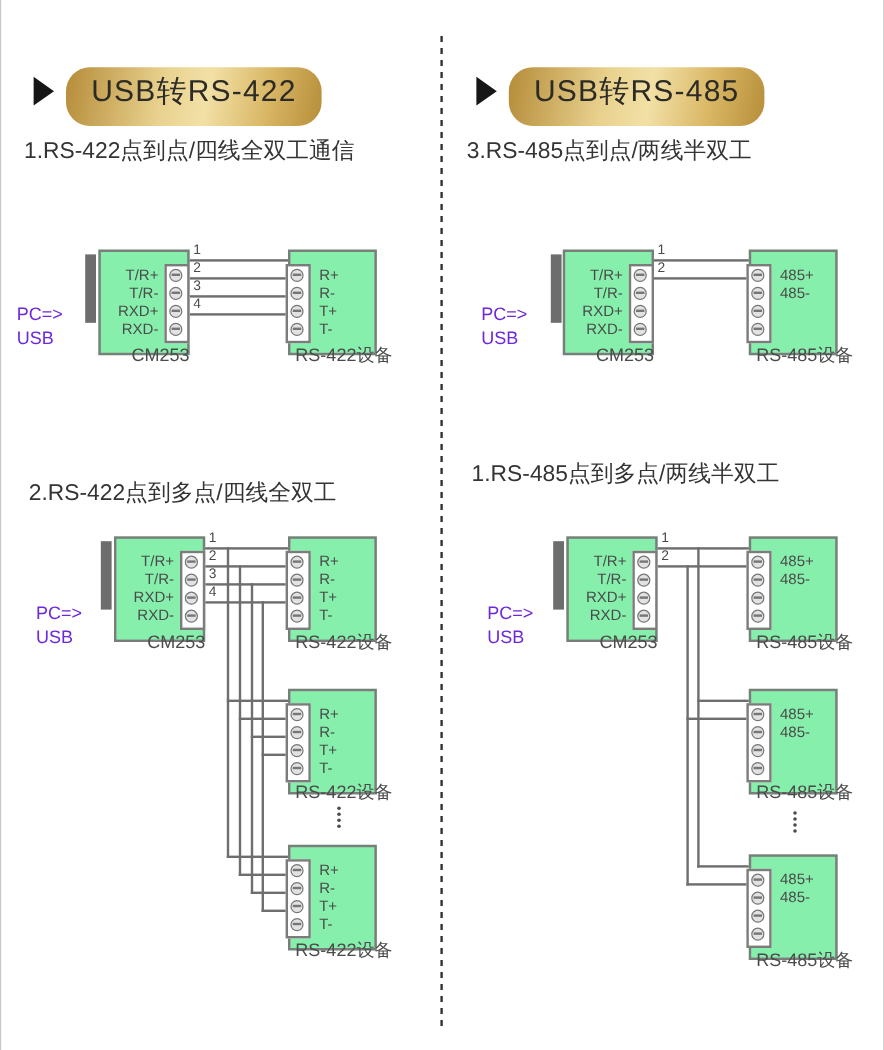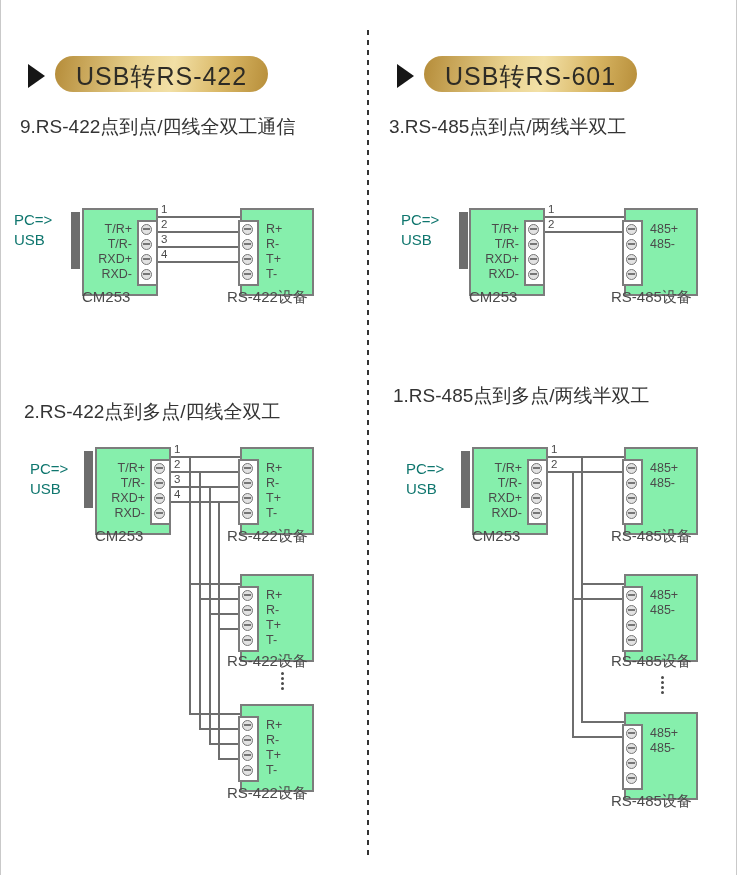--- a/index.html
+++ b/index.html
@@ -6,54 +6,54 @@
   body{
     width:737px;height:875px;position:relative;background:#ffffff;overflow:hidden;
     font-family:"Liberation Sans","DejaVu Sans",sans-serif;
     -webkit-font-smoothing:antialiased;
   }
   .edge{position:absolute;top:0;width:1px;height:875px;background:#c9c9c9;}
   .divider{position:absolute;left:367px;top:30px;width:2px;height:826px;
     background:repeating-linear-gradient(to bottom,#333 0 5px,transparent 5px 10px);}
   .tri{position:absolute;width:0;height:0;border-top:12px solid transparent;
     border-bottom:12px solid transparent;border-left:17px solid #161616;}
-  .pill{position:absolute;height:36px;line-height:40px;border-radius:20px;padding:0 21px;
+  .pill{position:absolute;height:49px;line-height:40px;border-radius:20px;padding:0 21px;
     font-size:25px;letter-spacing:1px;color:#2d2b25;white-space:nowrap;
     background:linear-gradient(100deg,#b58c39 0%,#e9d28f 38%,#f2e0a6 55%,#d9b765 78%,#b78e3a 100%);}
   .sec-title{position:absolute;font-size:19px;color:#343434;line-height:25px;white-space:nowrap;}
-  .pc{position:absolute;color:#0f766e;}
+  .pc{position:absolute;color:#6d28d9;margin-top:43px;}
   .pc div{font-size:15px;line-height:20px;}
   .plug{position:absolute;width:9px;height:57px;background:#6d6d6d;}
   .box{position:absolute;border:2px solid #7c7c7c;background:#86efac;box-sizing:border-box;margin-top:12px;}
   .strip{position:absolute;top:10px;width:21px;height:66px;border:2px solid #7c7c7c;
     background:#fff;box-sizing:border-box;}
   .screw{position:absolute;left:2px;width:11px;height:11px;border:1px solid #767676;
     border-radius:50%;background:#e2e2e2;box-sizing:border-box;}
   .screw::after{content:"";position:absolute;left:1px;right:1px;top:3px;height:2px;background:#767676;}
   .s1{top:2px}.s2{top:17px}.s3{top:32px}.s4{top:47px}
   .apins{position:absolute;left:2px;top:12px;width:46px;text-align:right;}
   .apins div,.dpins div{height:15px;line-height:15px;font-size:12.5px;color:#4b4b4b;white-space:nowrap;}
   .dpins{position:absolute;left:24px;top:12px;text-align:left;}
   .hwire{position:absolute;height:2px;background:#6e6e6e;}
   .vwire{position:absolute;width:2px;background:#6e6e6e;}
   .num{position:absolute;font-size:11.5px;line-height:13px;color:#4b4b4b;}
-  .caption{position:absolute;font-size:15px;line-height:18px;color:#4b4b4b;text-align:left;white-space:nowrap;}
+  .caption{position:absolute;font-size:15px;line-height:18px;color:#4b4b4b;text-align:right;white-space:nowrap;}
   .dots{position:absolute;width:6px;}
   .dots span{display:block;width:3px;height:3px;border-radius:50%;background:#4b4b4b;margin:0 auto 2px auto;}
 </style>
 </head>
 <body>
 
 <div class="edge" style="left:0"></div>
 <div class="edge" style="left:736px"></div>
 <div class="divider"></div>
 
 <div class="tri" style="left:28px;top:64px"></div>
 <div class="pill" style="left:55px;top:56px">USB转RS-422</div>
-<div class="sec-title" style="left:20px;top:114px">9.RS-422点到点/四线全双工通信</div>
+<div class="sec-title" style="left:20px;top:114px">1.RS-422点到点/四线全双工通信</div>
 
 <div class="hwire" style="left:157px;top:216px;width:86px"></div>
 <div class="hwire" style="left:157px;top:231px;width:86px"></div>
 <div class="hwire" style="left:157px;top:246px;width:86px"></div>
 <div class="hwire" style="left:157px;top:261px;width:86px"></div>
 <div class="num" style="left:161px;top:203px">1</div>
 <div class="num" style="left:161px;top:218px">2</div>
 <div class="num" style="left:161px;top:233px">3</div>
 <div class="num" style="left:161px;top:248px">4</div>
 
@@ -187,21 +187,21 @@
   <div class="dpins">
     <div>R+</div>
     <div>R-</div>
     <div>T+</div>
     <div>T-</div>
   </div>
 </div>
 <div class="caption" style="left:227px;top:784px;width:100px">RS-422设备</div>
 
 <div class="tri" style="left:397px;top:64px"></div>
-<div class="pill" style="left:424px;top:56px">USB转RS-601</div>
+<div class="pill" style="left:424px;top:56px">USB转RS-485</div>
 <div class="sec-title" style="left:389px;top:114px">3.RS-485点到点/两线半双工</div>
 
 <div class="hwire" style="left:544px;top:216px;width:82px"></div>
 <div class="hwire" style="left:544px;top:231px;width:82px"></div>
 <div class="num" style="left:548px;top:203px">1</div>
 <div class="num" style="left:548px;top:218px">2</div>
 
 <div class="pc" style="left:401px;top:210px">
   <div>PC=&gt;</div>
   <div>USB</div>

